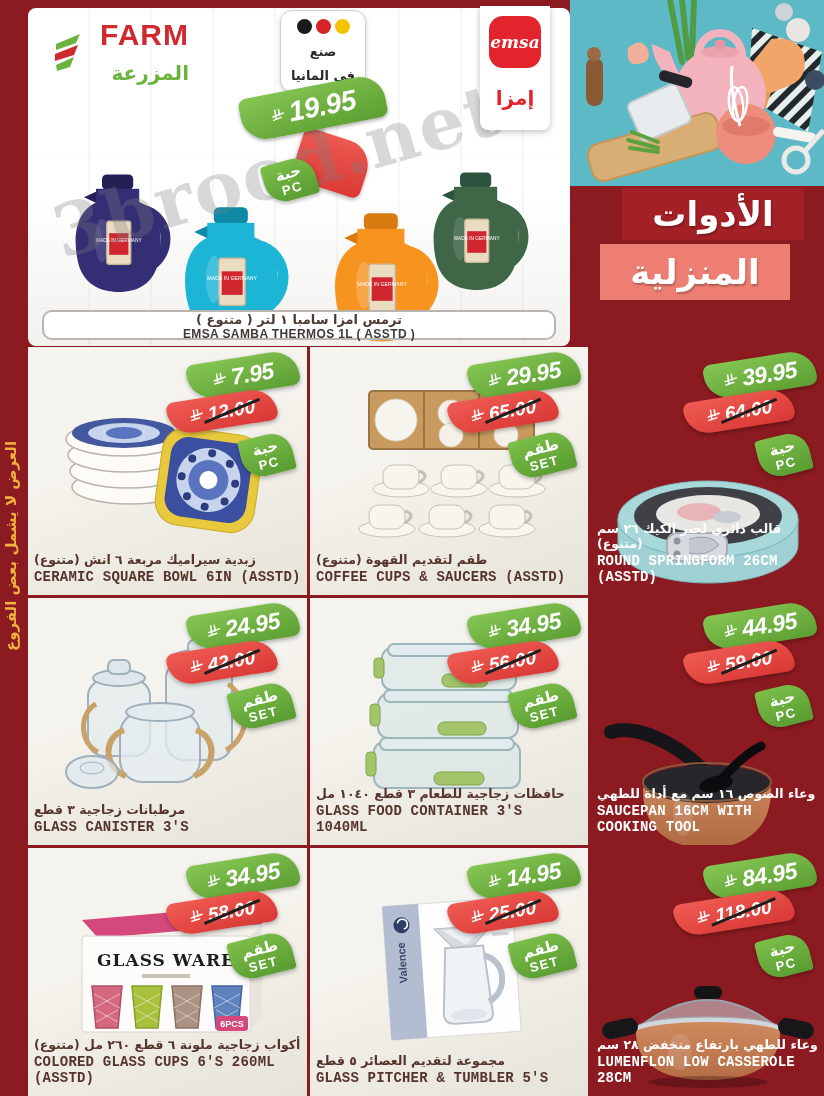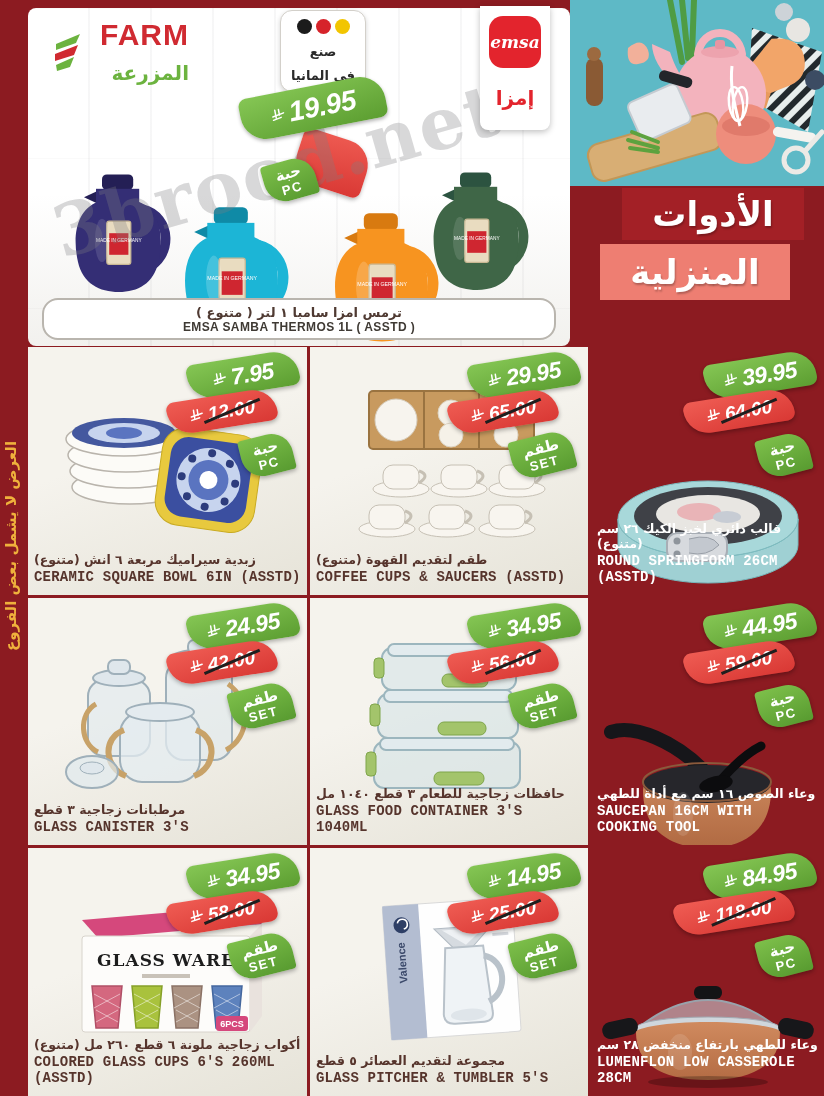--- a/index.html
+++ b/index.html
@@ -47,23 +47,23 @@
   .emsa-word { color:#fff; font-weight:bold; font-style:italic; font-size:17px;
     font-family:"DejaVu Serif",serif; }
   .emsa-ar { color:#e3242d; font-weight:bold; font-size:20px; direction:rtl;
     font-family:"DejaVu Sans",sans-serif; }
 
   .thermos { position:absolute; z-index:3; }
   .size-3d { position:absolute; left:252px; top:232px; z-index:4; font-size:58px;
     font-weight:bold; font-style:italic;
     color:#b9bcc2; text-shadow:1px 1px 0 #8f939a, 2px 2px 0 #7d8188, 3px 3px 4px rgba(0,0,0,.35); }
 
-  .hero-name-box { position:absolute; left:14px; right:14px; bottom:6px; height:42px;
-    background:#fff; border:2px solid #b9b5ae; border-radius:16px; z-index:6;
-    display:flex; flex-direction:column; align-items:center; justify-content:center; }
+  .hero-name-box { position:absolute; left:14px; right:14px; bottom:6px; height:30px;
+    background:#fff; border:2px solid #b9b5ae; border-radius:10px; z-index:6;
+    display:flex; flex-direction:column; align-items:center; }
   .hero-name-ar { font-size:13px; font-weight:bold; color:#4f3a32; direction:rtl;
     font-family:"DejaVu Sans",sans-serif; }
   .hero-name-en { font-size:12px; font-weight:bold; color:#3f3a34; letter-spacing:.4px; }
 
   
   .leaf { position:absolute; display:flex; align-items:center; justify-content:center;
     gap:4px; color:#fff; font-weight:bold; font-style:italic;
     border-radius:8px 26px 8px 26px; box-shadow:0 2px 4px rgba(0,0,0,.3); z-index:8; }
   .leaf.green { background:linear-gradient(170deg,#85c654,#5c9e31); }
   .leaf.red   { background:linear-gradient(170deg,#ef5c53,#d93834); }

